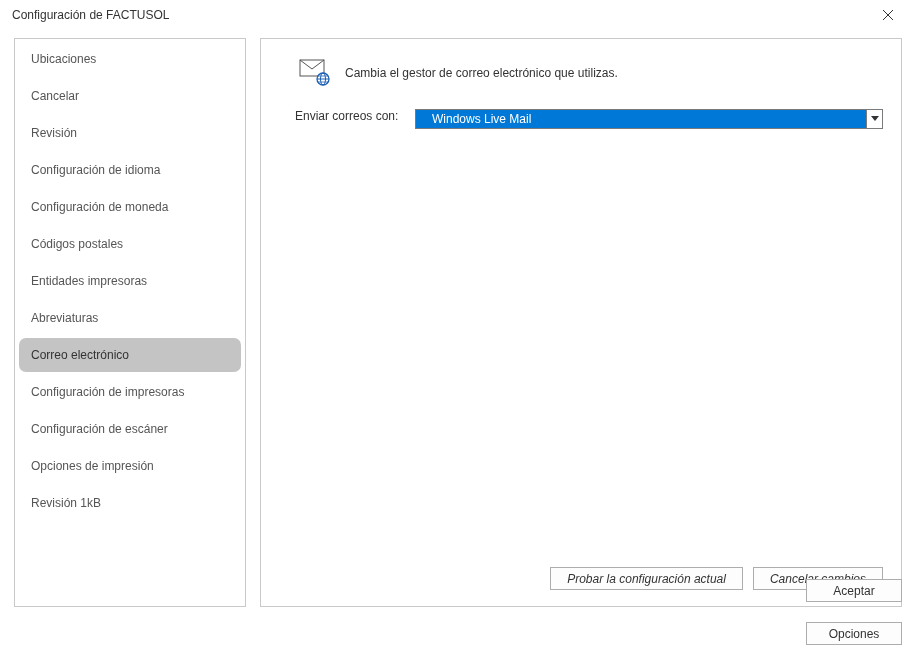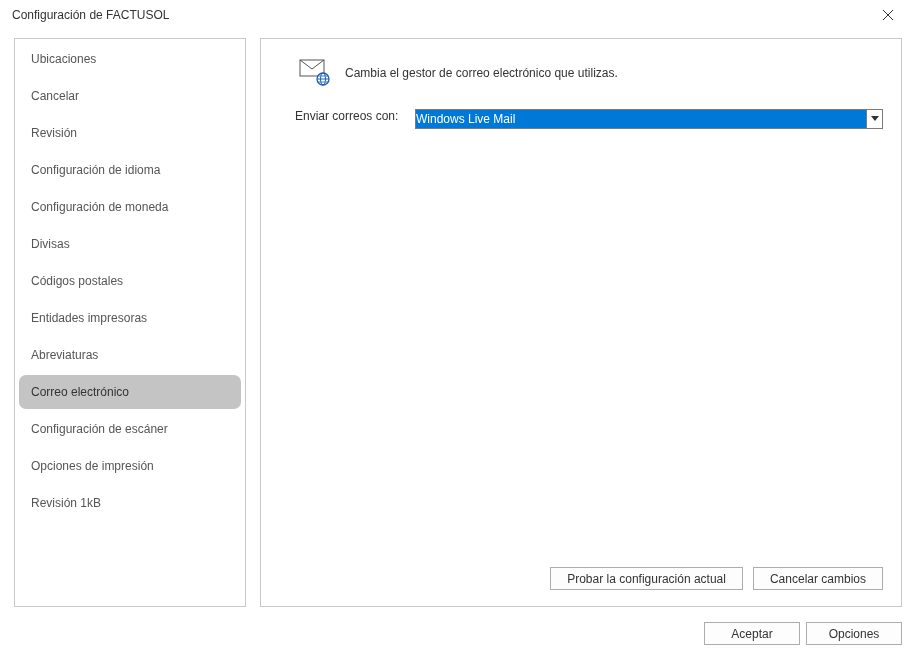--- a/index.html
+++ b/index.html
@@ -91,57 +91,59 @@
     .combo {
       flex: 1;
       display: flex;
       height: 20px;
       border: 1px solid #7a7a7a;
     }
     .combo .combo-value {
       flex: 1;
       background: #0078d7;
       color: #fff;
-      padding: 1px 0;
+      padding: 1px 16px;
       font-size: 12px;
       line-height: 16px;
       overflow: hidden;
       white-space: nowrap;
     }
     .combo .combo-arrow {
       width: 16px;
       border-left: 1px solid #7a7a7a;
       background: #fff;
       display: flex; align-items: center; justify-content: center;
     }
     .combo .combo-arrow svg { width: 8px; height: 6px; }
     .main-spacer { flex: 1; }
     .main-buttons {
       display: flex;
       justify-content: flex-end;
       gap: 10px;
+      font-style: italic;
     }
     .btn {
       min-width: 96px;
       height: 23px;
       border: 1px solid #adadad;
       background: #fdfdfd;
       font-size: 12px;
       color: #333;
       padding: 0 16px;
       display: inline-flex;
       align-items: center;
       justify-content: center;
       cursor: pointer;
     }
     .dialog-buttons {
       position: absolute;
       bottom: 14px; right: 14px;
       display: flex;
-      gap: 6px;
+      gap: 20px;
+      flex-direction: column;
     }
   </style>
 </head>
 <body>
 
 <div class="titlebar">
   <div class="title">Configuración de FACTUSOL</div>
   <div class="close">
     <svg width="10" height="10" viewBox="0 0 10 10">
       <line x1="0" y1="0" x2="10" y2="10" stroke="#333" stroke-width="1"></line>
@@ -151,25 +153,25 @@
 </div>
 
 <div class="content">
 
   <div class="sidebar" id="sidebar">
       <div class="sidebar-item">Ubicaciones</div>
       <div class="sidebar-item">Cancelar</div>
       <div class="sidebar-item">Revisión</div>
       <div class="sidebar-item">Configuración de idioma</div>
       <div class="sidebar-item">Configuración de moneda</div>
-      <div class="sidebar-item">Divisas</div>
       <div class="sidebar-item">Códigos postales</div>
       <div class="sidebar-item">Entidades impresoras</div>
       <div class="sidebar-item">Abreviaturas</div>
       <div class="sidebar-item selected">Correo electrónico</div>
+      <div class="sidebar-item">Configuración de impresoras</div>
       <div class="sidebar-item">Configuración de escáner</div>
       <div class="sidebar-item">Opciones de impresión</div>
       <div class="sidebar-item">Revisión 1kB</div>
     </div>
 
   <div class="main">
 
     <div class="header-row">
       <div class="icon-wrap">
         <svg width="32" height="28" viewBox="0 0 32 28">

